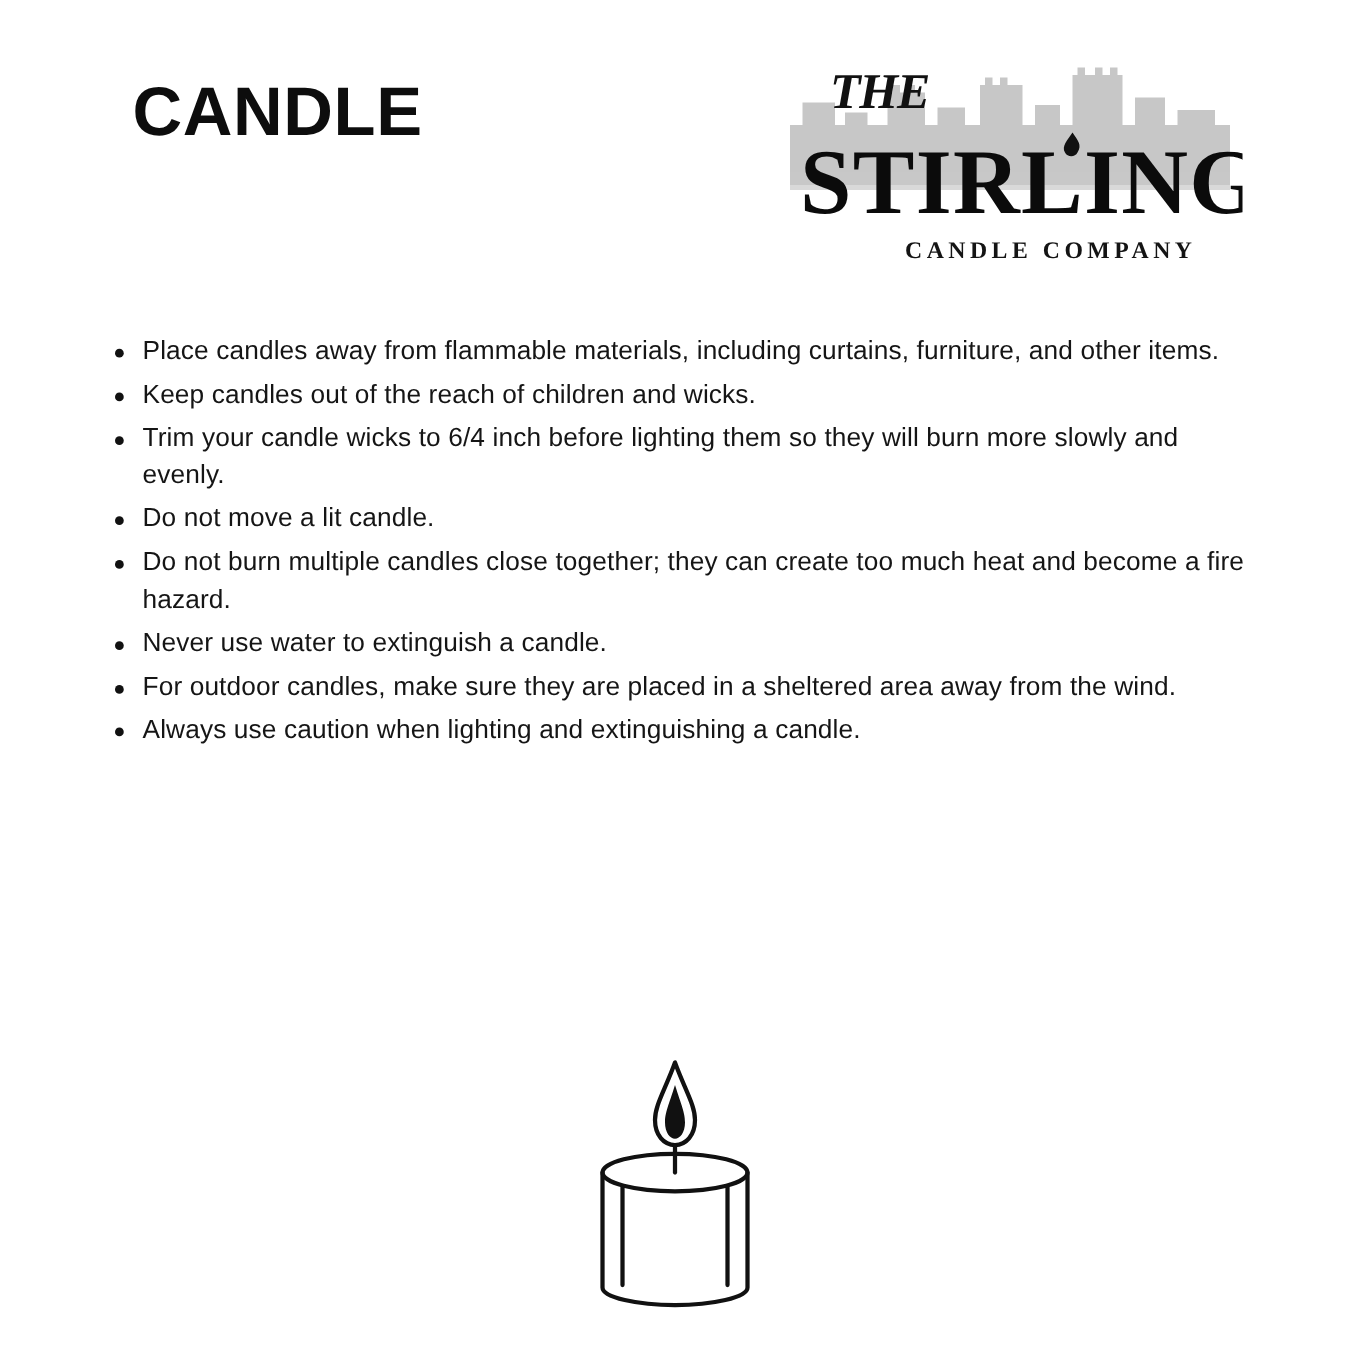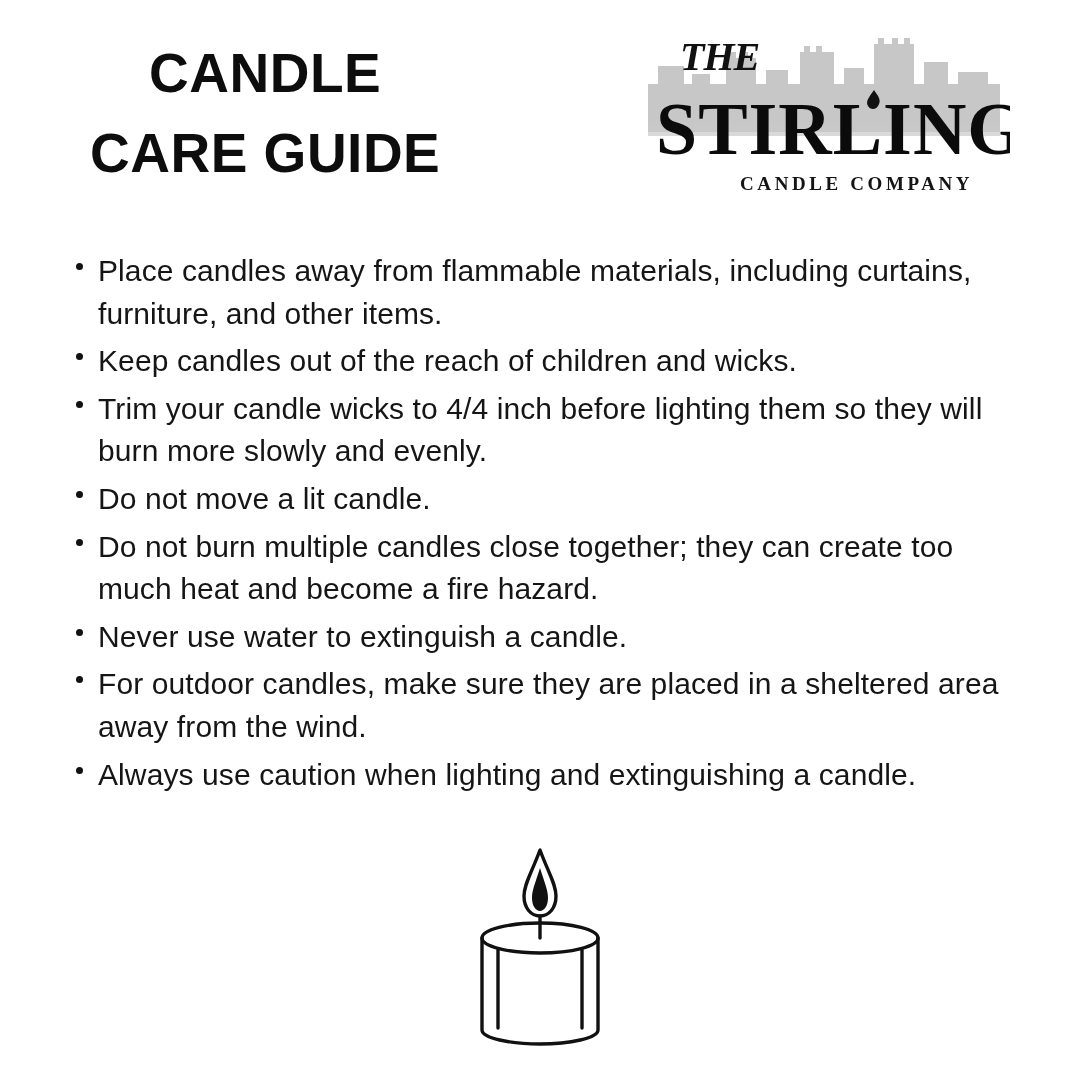--- a/index.html
+++ b/index.html
@@ -13,21 +13,21 @@
     font-family: "Liberation Sans", sans-serif;
     color: #111111;
     overflow: hidden;
     position: relative;
   }
 
   .page {
     width: 1080px;
     height: 1080px;
     box-sizing: border-box;
-    padding: 0;
+    padding: 16px;
     position: relative;
   }
 
   
   .header {
     display: flex;
     align-items: flex-start;
     justify-content: space-between;
     padding: 22px 60px 0 60px;
     box-sizing: border-box;
@@ -61,21 +61,21 @@
   }
 
   
   .care-list {
     margin: 48px 0 0 0;
     padding: 0 55px 0 70px;
     list-style: none;
   }
   .care-list li {
     position: relative;
-    font-size: 30px;
+    font-size: 21px;
     line-height: 1.42;
     color: #151515;
     margin-bottom: 5px;
     padding-left: 28px;
     letter-spacing: 0.1px;
   }
   .care-list li::before {
     content: "";
     position: absolute;
     left: 6px;
@@ -98,21 +98,20 @@
 </style>
 </head>
 <body>
 
 <div class="page">
 
   <div class="header">
 
     <div class="title-block">
       <div class="title-line">CANDLE</div>
-      <div class="title-line">CARE GUIDE</div>
     </div>
 
     <div class="logo-block">
       <svg class="logo-svg" viewBox="0 0 370 180" xmlns="http://www.w3.org/2000/svg">
 
         <g fill="#9a9a9a" opacity="0.55">
           <rect x="8" y="62" width="352" height="48"></rect>
           <rect x="18" y="44" width="26" height="20"></rect>
           <rect x="52" y="52" width="18" height="12"></rect>
           <rect x="86" y="36" width="30" height="28"></rect>
@@ -143,21 +142,21 @@
 
         <text x="100" y="168" font-family="'Liberation Serif', serif" font-weight="bold" font-size="19" fill="#141414" letter-spacing="3.6">CANDLE COMPANY</text>
       </svg>
     </div>
 
   </div>
 
   <ul class="care-list">
     <li>Place candles away from flammable materials, including curtains, furniture, and other items.</li>
     <li>Keep candles out of the reach of children and wicks.</li>
-    <li>Trim your candle wicks to 4/4 inch before lighting them so they will burn more slowly and evenly.</li>
+    <li>Trim your candle wicks to 6/4 inch before lighting them so they will burn more slowly and evenly.</li>
     <li>Do not move a lit candle.</li>
     <li>Do not burn multiple candles close together; they can create too much heat and become a fire hazard.</li>
     <li>Never use water to extinguish a candle.</li>
     <li>For outdoor candles, make sure they are placed in a sheltered area away from the wind.</li>
     <li>Always use caution when lighting and extinguishing a candle.</li>
   </ul>
 
   <div class="candle-wrap">
     <svg width="200" height="220" viewBox="0 0 200 220" xmlns="http://www.w3.org/2000/svg">
       <g fill="none" stroke="#111111" stroke-width="3.4" stroke-linecap="round" stroke-linejoin="round">

